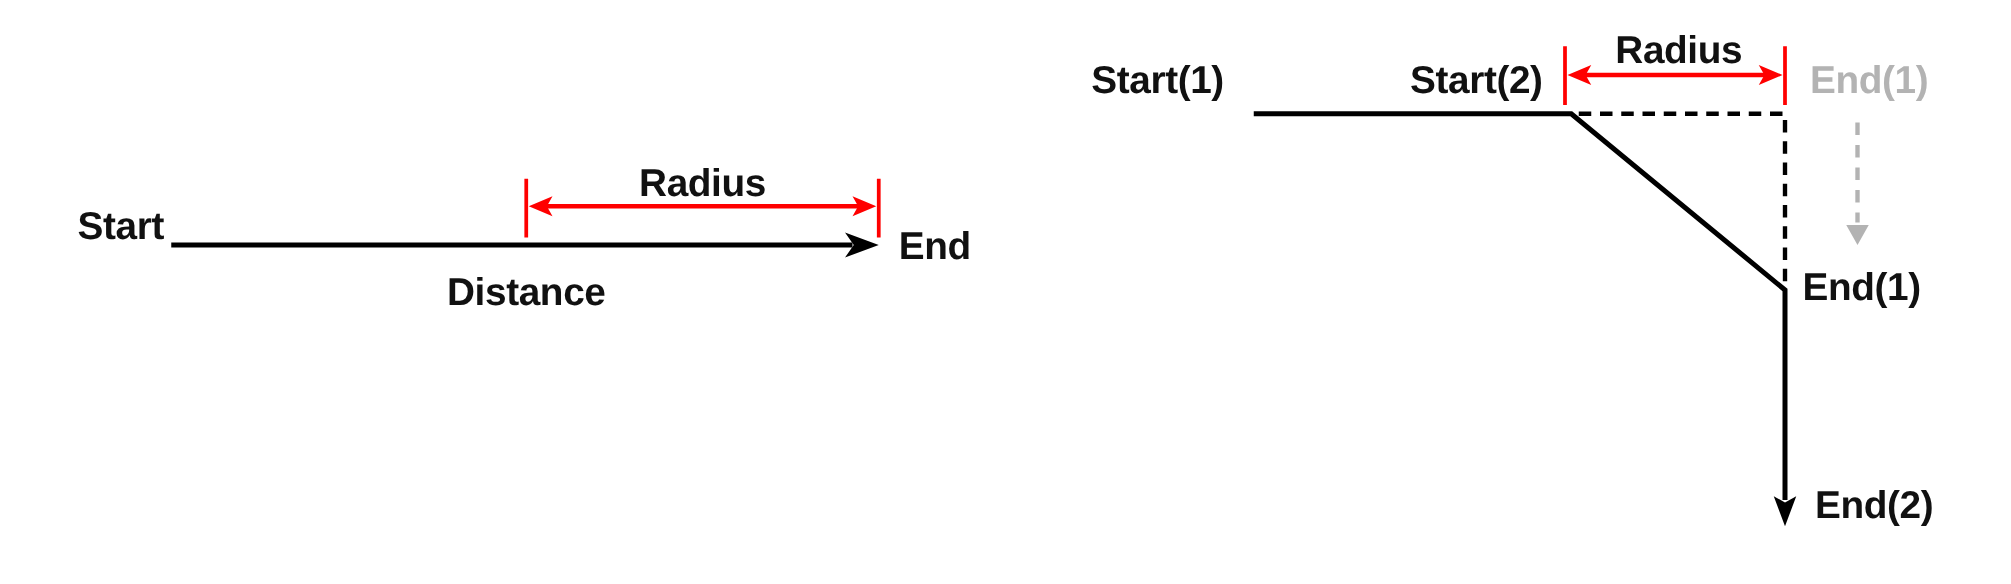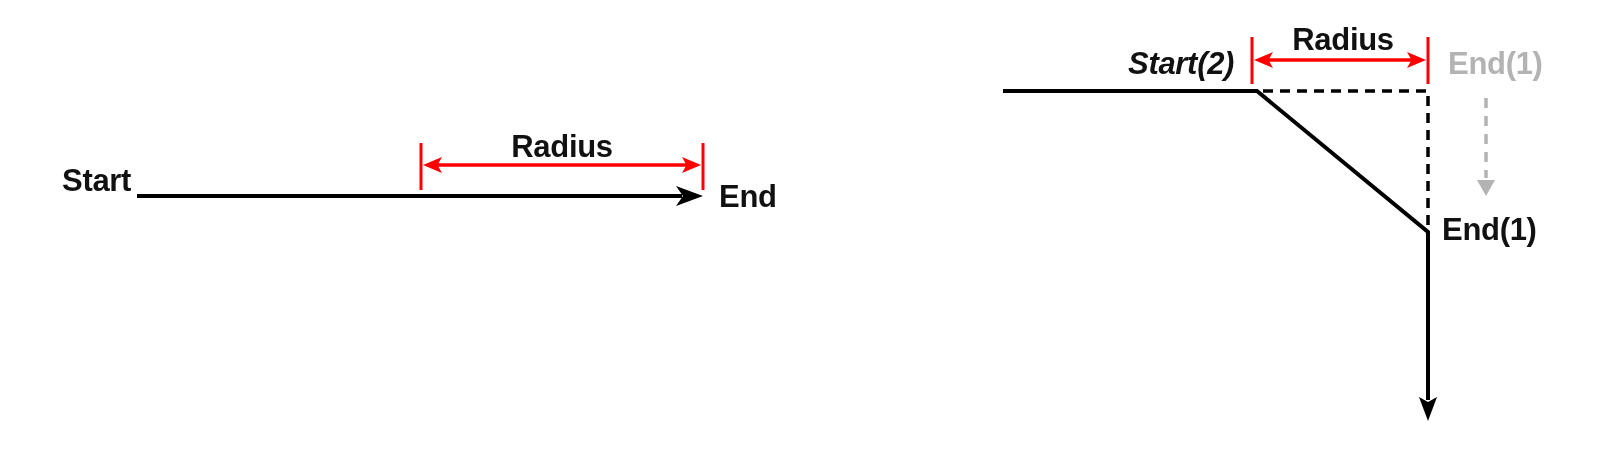--- a/index.html
+++ b/index.html
@@ -77,19 +77,22 @@
       <path class="f-red" d="M1426 60 L1407 52 L1411.5 60 L1407 68 Z"></path>
 
       <line class="s-ghost" x1="1486" y1="98" x2="1486" y2="178"></line>
       <path class="f-ghost" d="M1486 196 L1477 180 L1495 180 Z"></path>
     </g>
   </svg>
 
   <div class="lbl" style="left:62px; top:164px;">Start</div>
   <div class="lbl" style="left:719px; top:180px;">End</div>
   <div class="lbl centered" style="left:562px; top:130px;">Radius</div>
+  <div class="lbl centered" style="left:421px; top:217px;">Distance</div>
 
-  <div class="lbl" style="left:1128px; top:47px;font-style:italic;">Start(2)</div>
+  <div class="lbl" style="left:873px; top:47px;">Start(1)</div>
+  <div class="lbl" style="left:1128px; top:47px;">Start(2)</div>
   <div class="lbl centered" style="left:1343px; top:23px;">Radius</div>
   <div class="lbl ghost-text" style="left:1448px; top:47px;">End(1)</div>
   <div class="lbl" style="left:1442px; top:213px;">End(1)</div>
+  <div class="lbl" style="left:1452px; top:387px;">End(2)</div>
 
 </div>
 
 </body></html>

